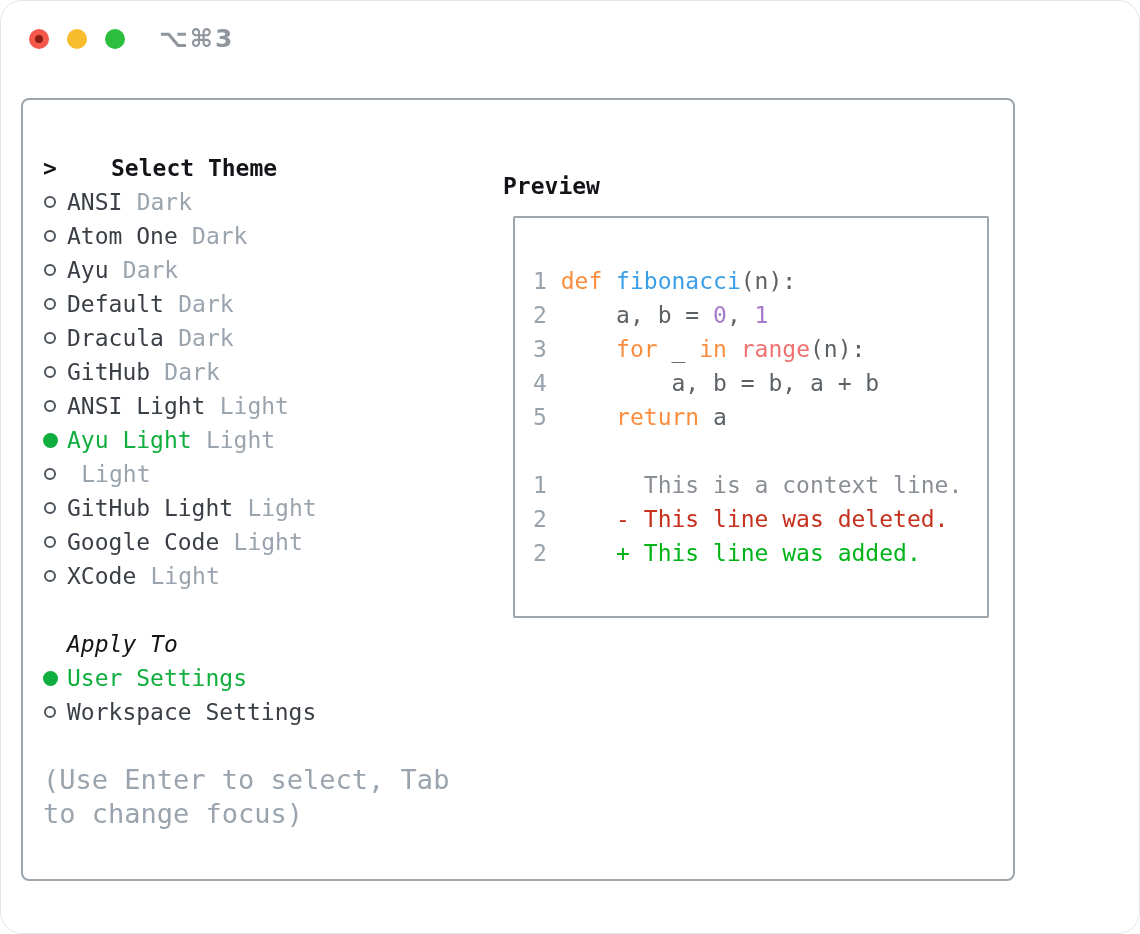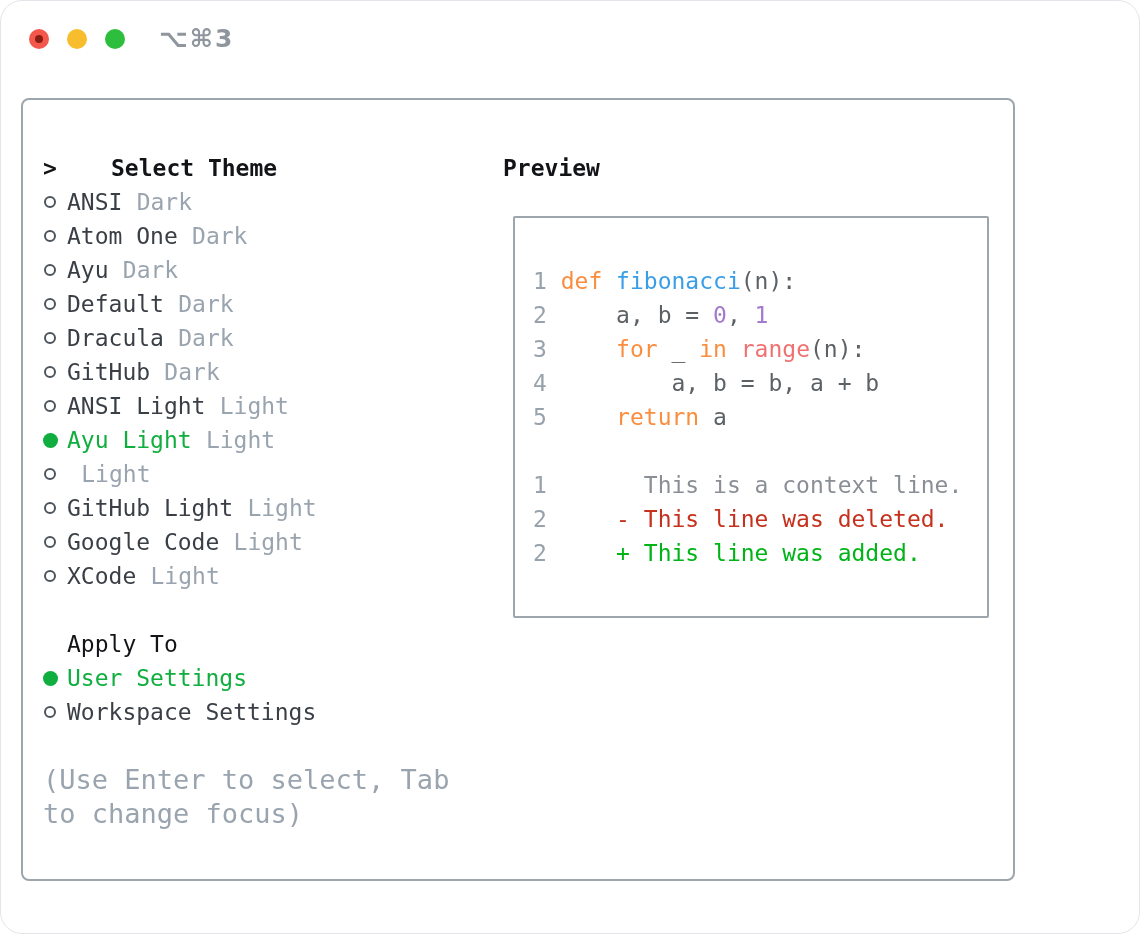--- a/index.html
+++ b/index.html
@@ -58,28 +58,28 @@
     width:12px;height:12px;border:2.5px solid var(--radio-ring);border-radius:50%;
     display:inline-block;margin-left:1px;
   }
   .selected .circle{
     width:15px;height:15px;border:none;background:var(--accent-green);margin-left:0;
   }
   .header-row .label{font-weight:bold;color:var(--header-text);margin-left:44px;}
   .label{color:var(--text-primary);}
   .selected .label{color:var(--accent-green);}
   .variant{color:var(--text-muted);margin-left:0.62em;}
-  .apply-header{color:var(--header-text);}
+  .apply-header{color:var(--header-text);font-style:italic;}
   .help{
     margin-top:34px;width:426px;
     color:var(--text-muted);font-size:27px;line-height:34px;
   }
   
   .preview-header{
-    position:absolute;left:480px;top:51px;height:34px;line-height:34px;
+    position:absolute;left:480px;top:69px;height:34px;line-height:34px;
     font-size:23px;font-weight:bold;color:var(--header-text);
   }
   .preview-box{
     position:absolute;left:490px;top:116px;width:476px;height:402px;
     border:2px solid var(--border);border-radius:2px;
     padding:46px 0 0 18px;background:#fff;overflow:hidden;
   }
   .code-line{
     white-space:pre;font-size:23px;line-height:34px;height:34px;
   }

